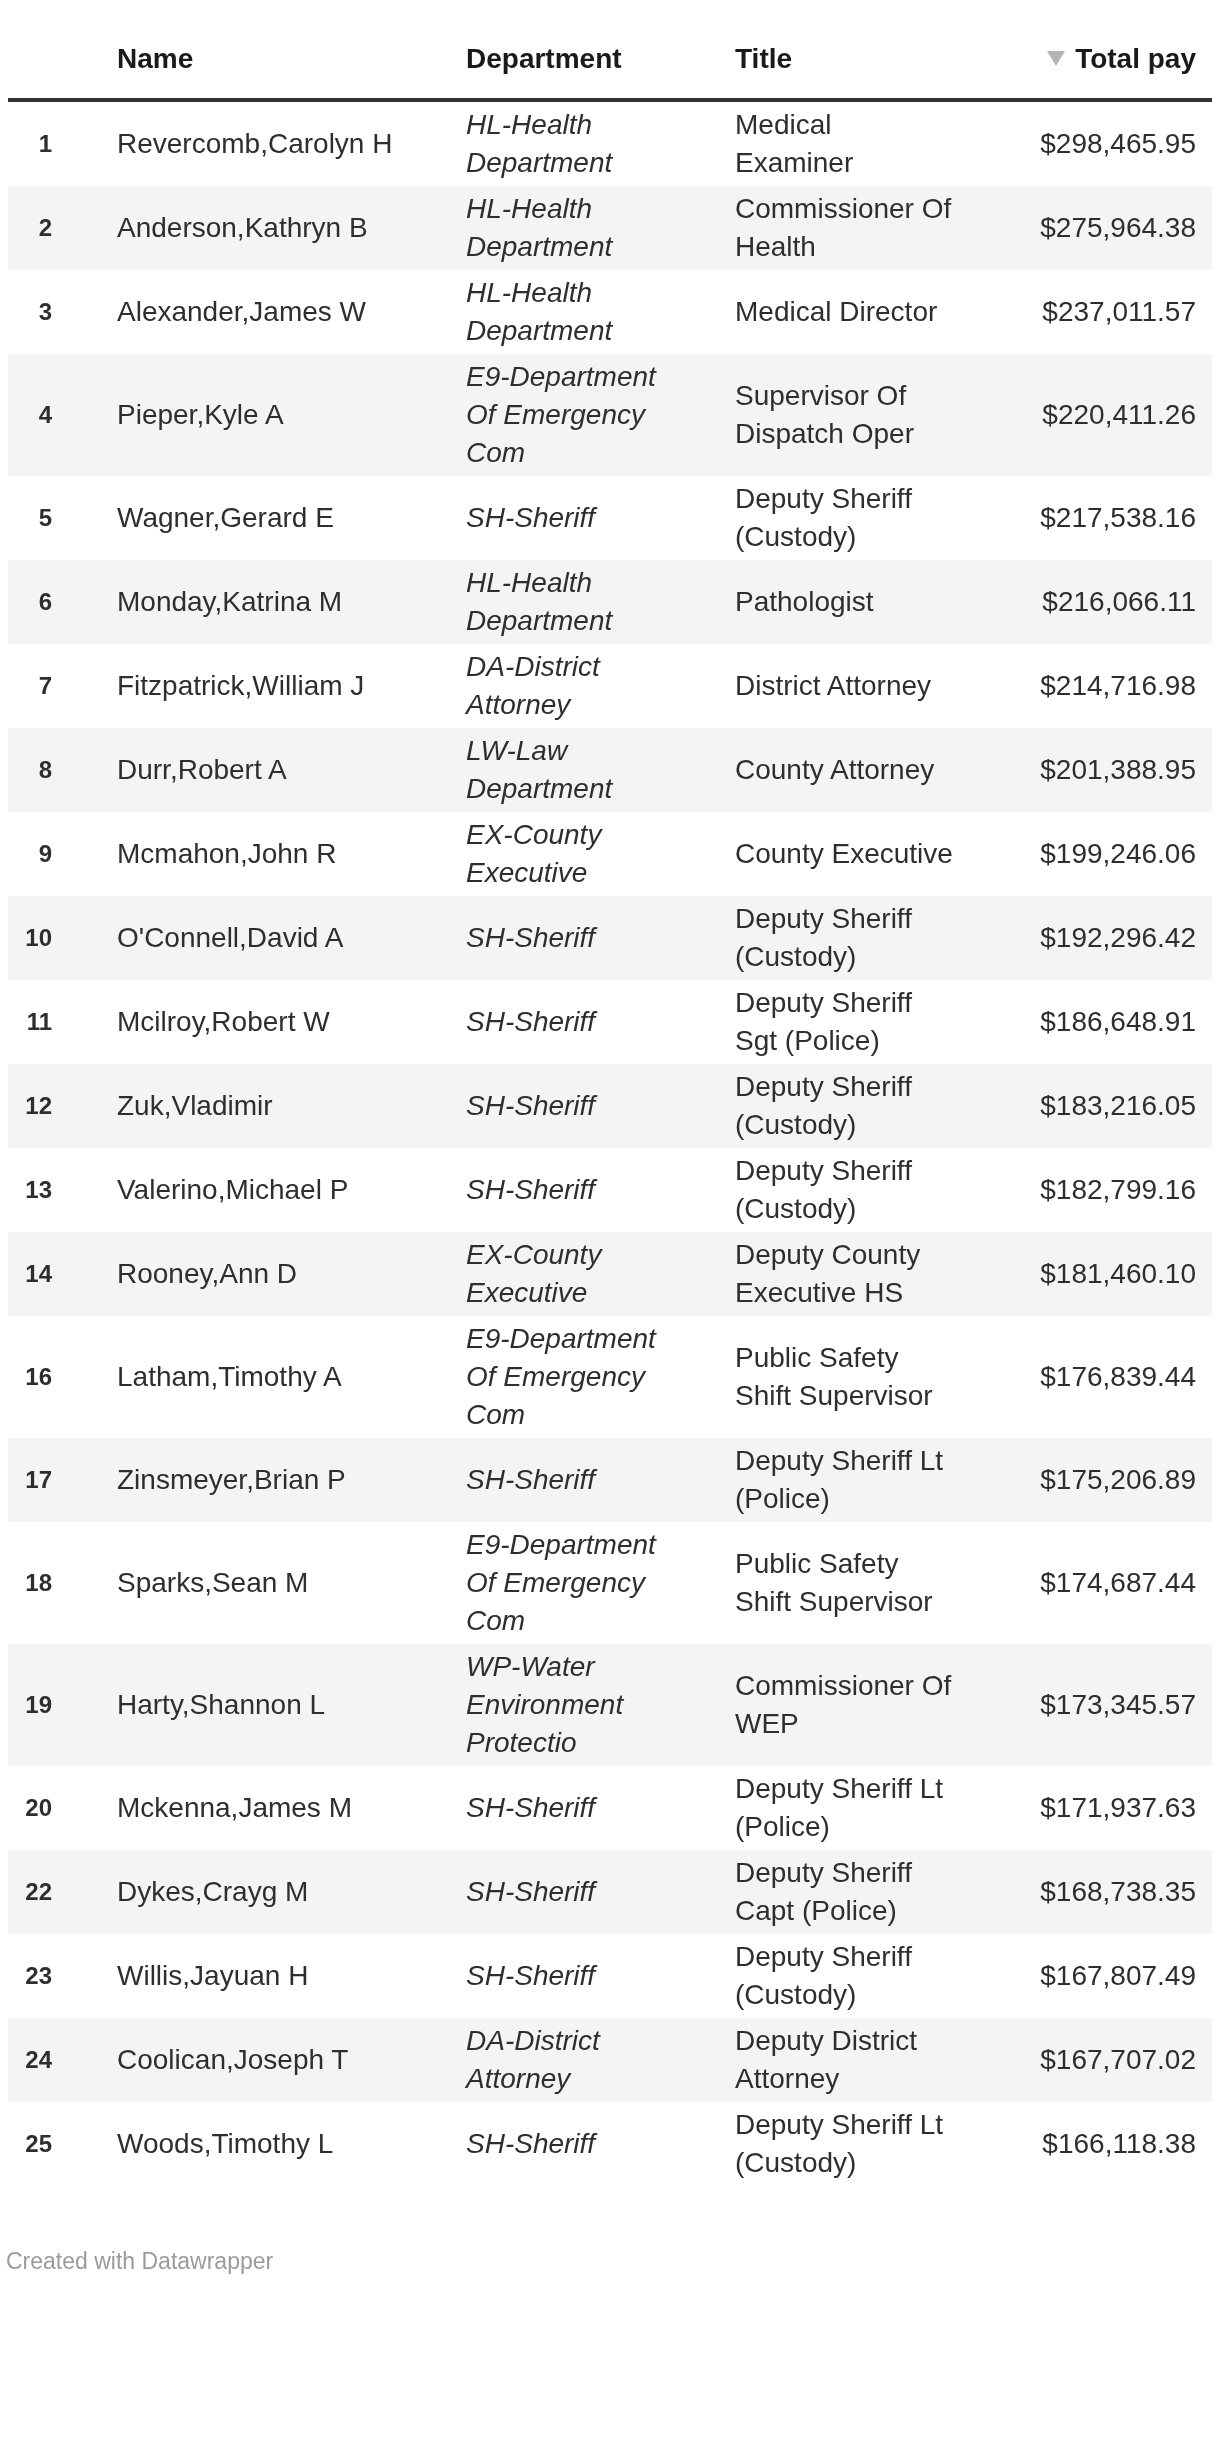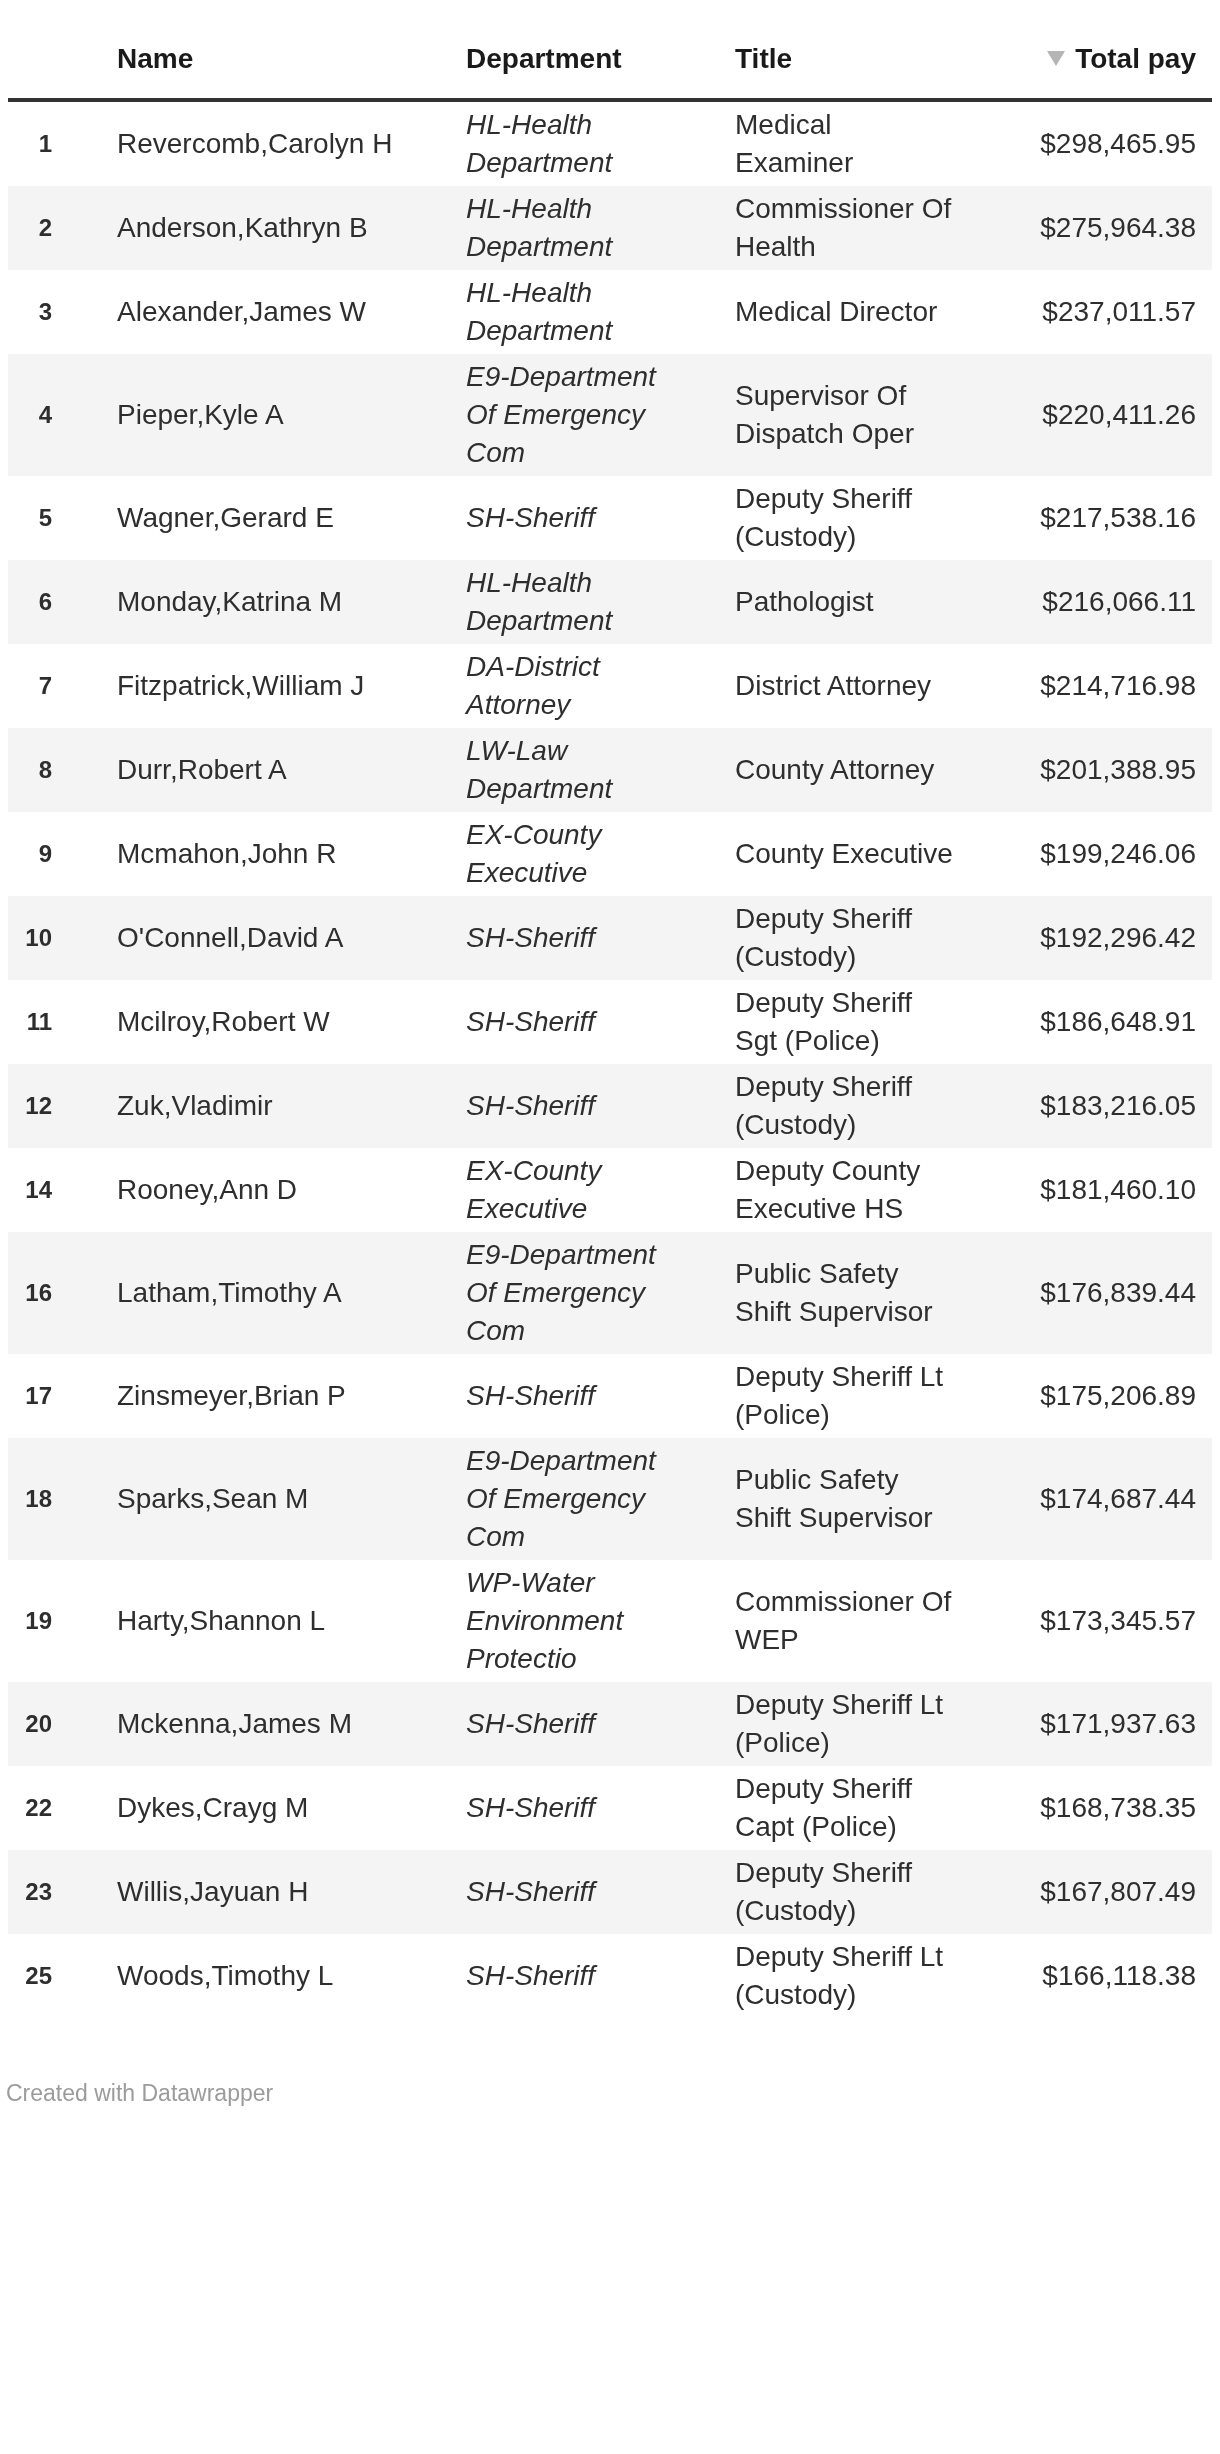--- a/index.html
+++ b/index.html
@@ -174,20 +174,28 @@
   </tr>
         <tr>
     <td class="num">12</td>
     <td class="name">Zuk,Vladimir</td>
     <td class="dept">SH-Sheriff</td>
     <td class="title">Deputy Sheriff
 (Custody)</td>
     <td class="pay">$183,216.05</td>
   </tr>
         <tr>
+    <td class="num">13</td>
+    <td class="name">Valerino,Michael P</td>
+    <td class="dept">SH-Sheriff</td>
+    <td class="title">Deputy Sheriff
+(Custody)</td>
+    <td class="pay">$182,799.16</td>
+  </tr>
+        <tr>
     <td class="num">14</td>
     <td class="name">Rooney,Ann D</td>
     <td class="dept">EX-County
 Executive</td>
     <td class="title">Deputy County
 Executive HS</td>
     <td class="pay">$181,460.10</td>
   </tr>
         <tr>
     <td class="num">16</td>
@@ -245,20 +253,29 @@
   </tr>
         <tr>
     <td class="num">23</td>
     <td class="name">Willis,Jayuan H</td>
     <td class="dept">SH-Sheriff</td>
     <td class="title">Deputy Sheriff
 (Custody)</td>
     <td class="pay">$167,807.49</td>
   </tr>
         <tr>
+    <td class="num">24</td>
+    <td class="name">Coolican,Joseph T</td>
+    <td class="dept">DA-District
+Attorney</td>
+    <td class="title">Deputy District
+Attorney</td>
+    <td class="pay">$167,707.02</td>
+  </tr>
+        <tr>
     <td class="num">25</td>
     <td class="name">Woods,Timothy L</td>
     <td class="dept">SH-Sheriff</td>
     <td class="title">Deputy Sheriff Lt
 (Custody)</td>
     <td class="pay">$166,118.38</td>
   </tr>
       </tbody>
   </table>
   <div class="credit">Created with Datawrapper</div>

